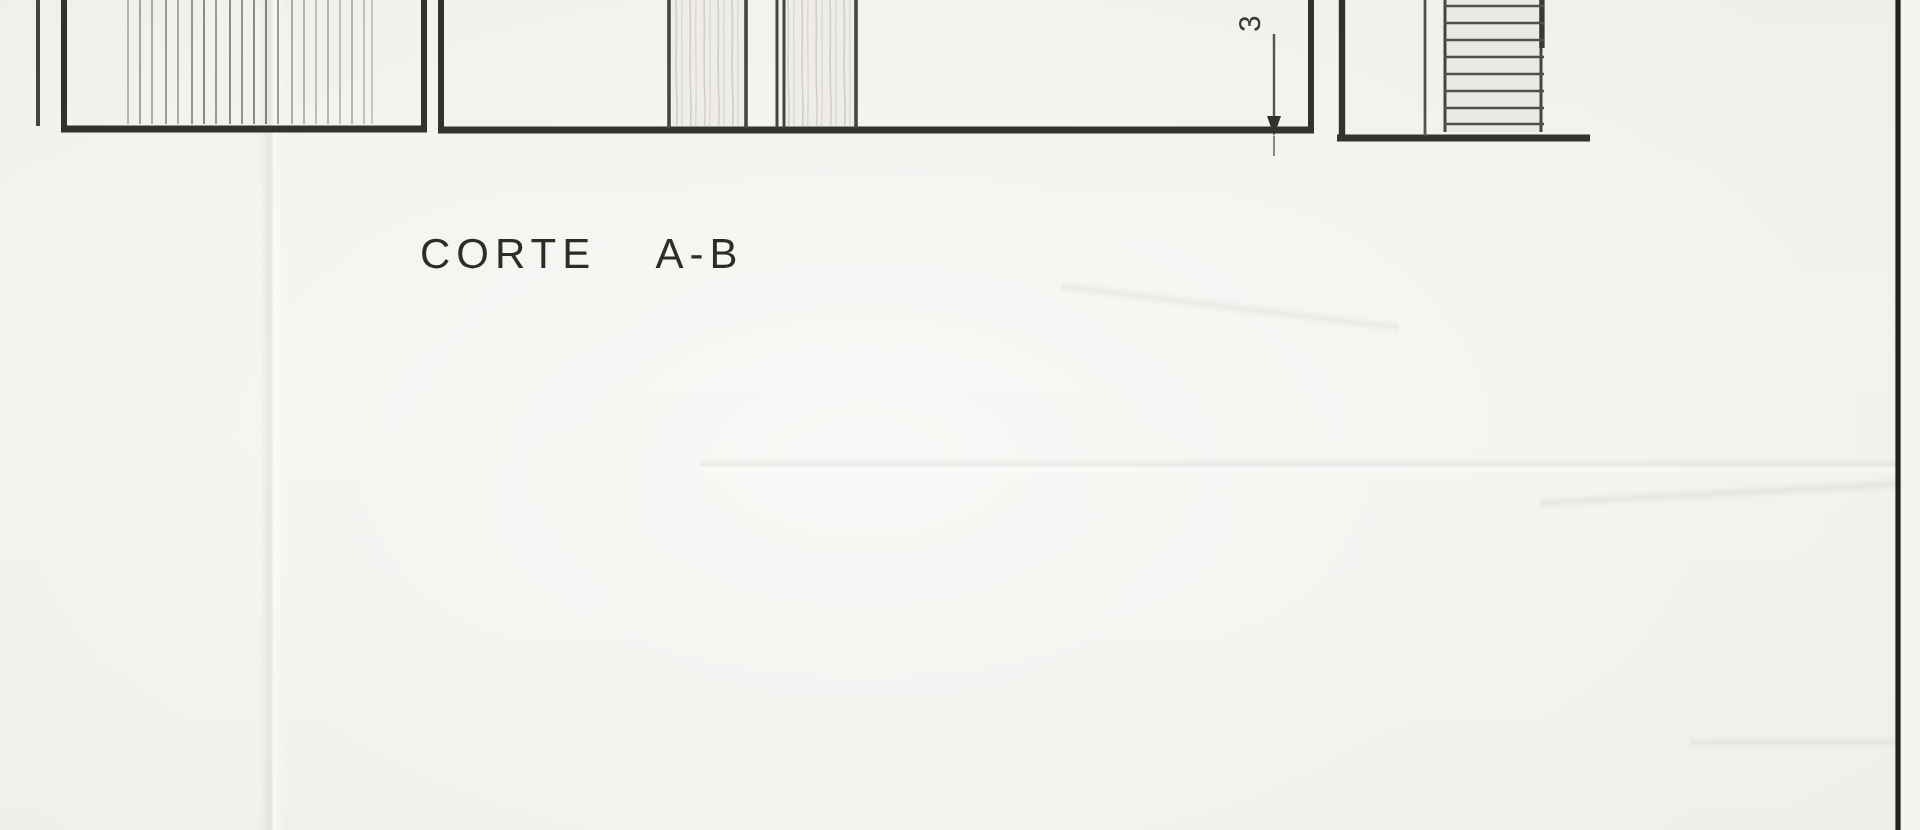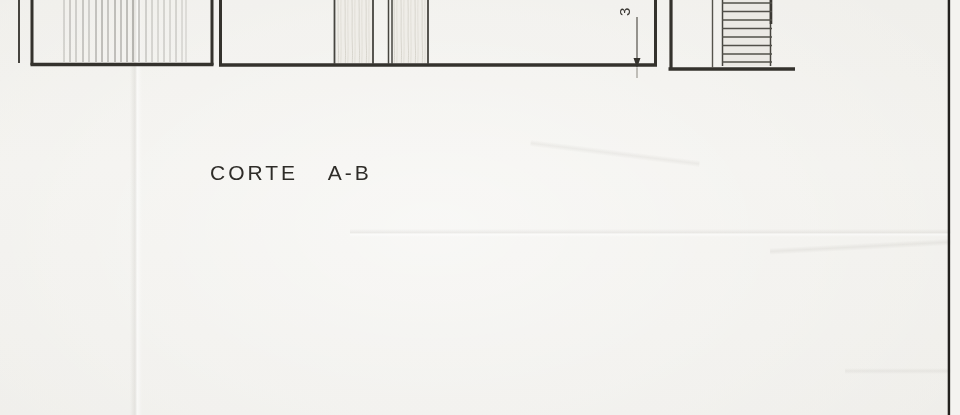--- a/index.html
+++ b/index.html
@@ -46,21 +46,20 @@
     position: absolute;
     left: 210px;
     top: 117px;
     font-size: 21px;
     line-height: 21px;
     letter-spacing: 3px;
     word-spacing: 22px;
     color: #2e2c28;
     white-space: pre;
     font-family: "Liberation Sans", sans-serif;
-    margin-top: 45px;
   }
 
   text.dim-label {
     font-family: "Liberation Sans", sans-serif;
     font-size: 15px;
     fill: #3a3833;
   }
 </style>
 </head>
 <body>

